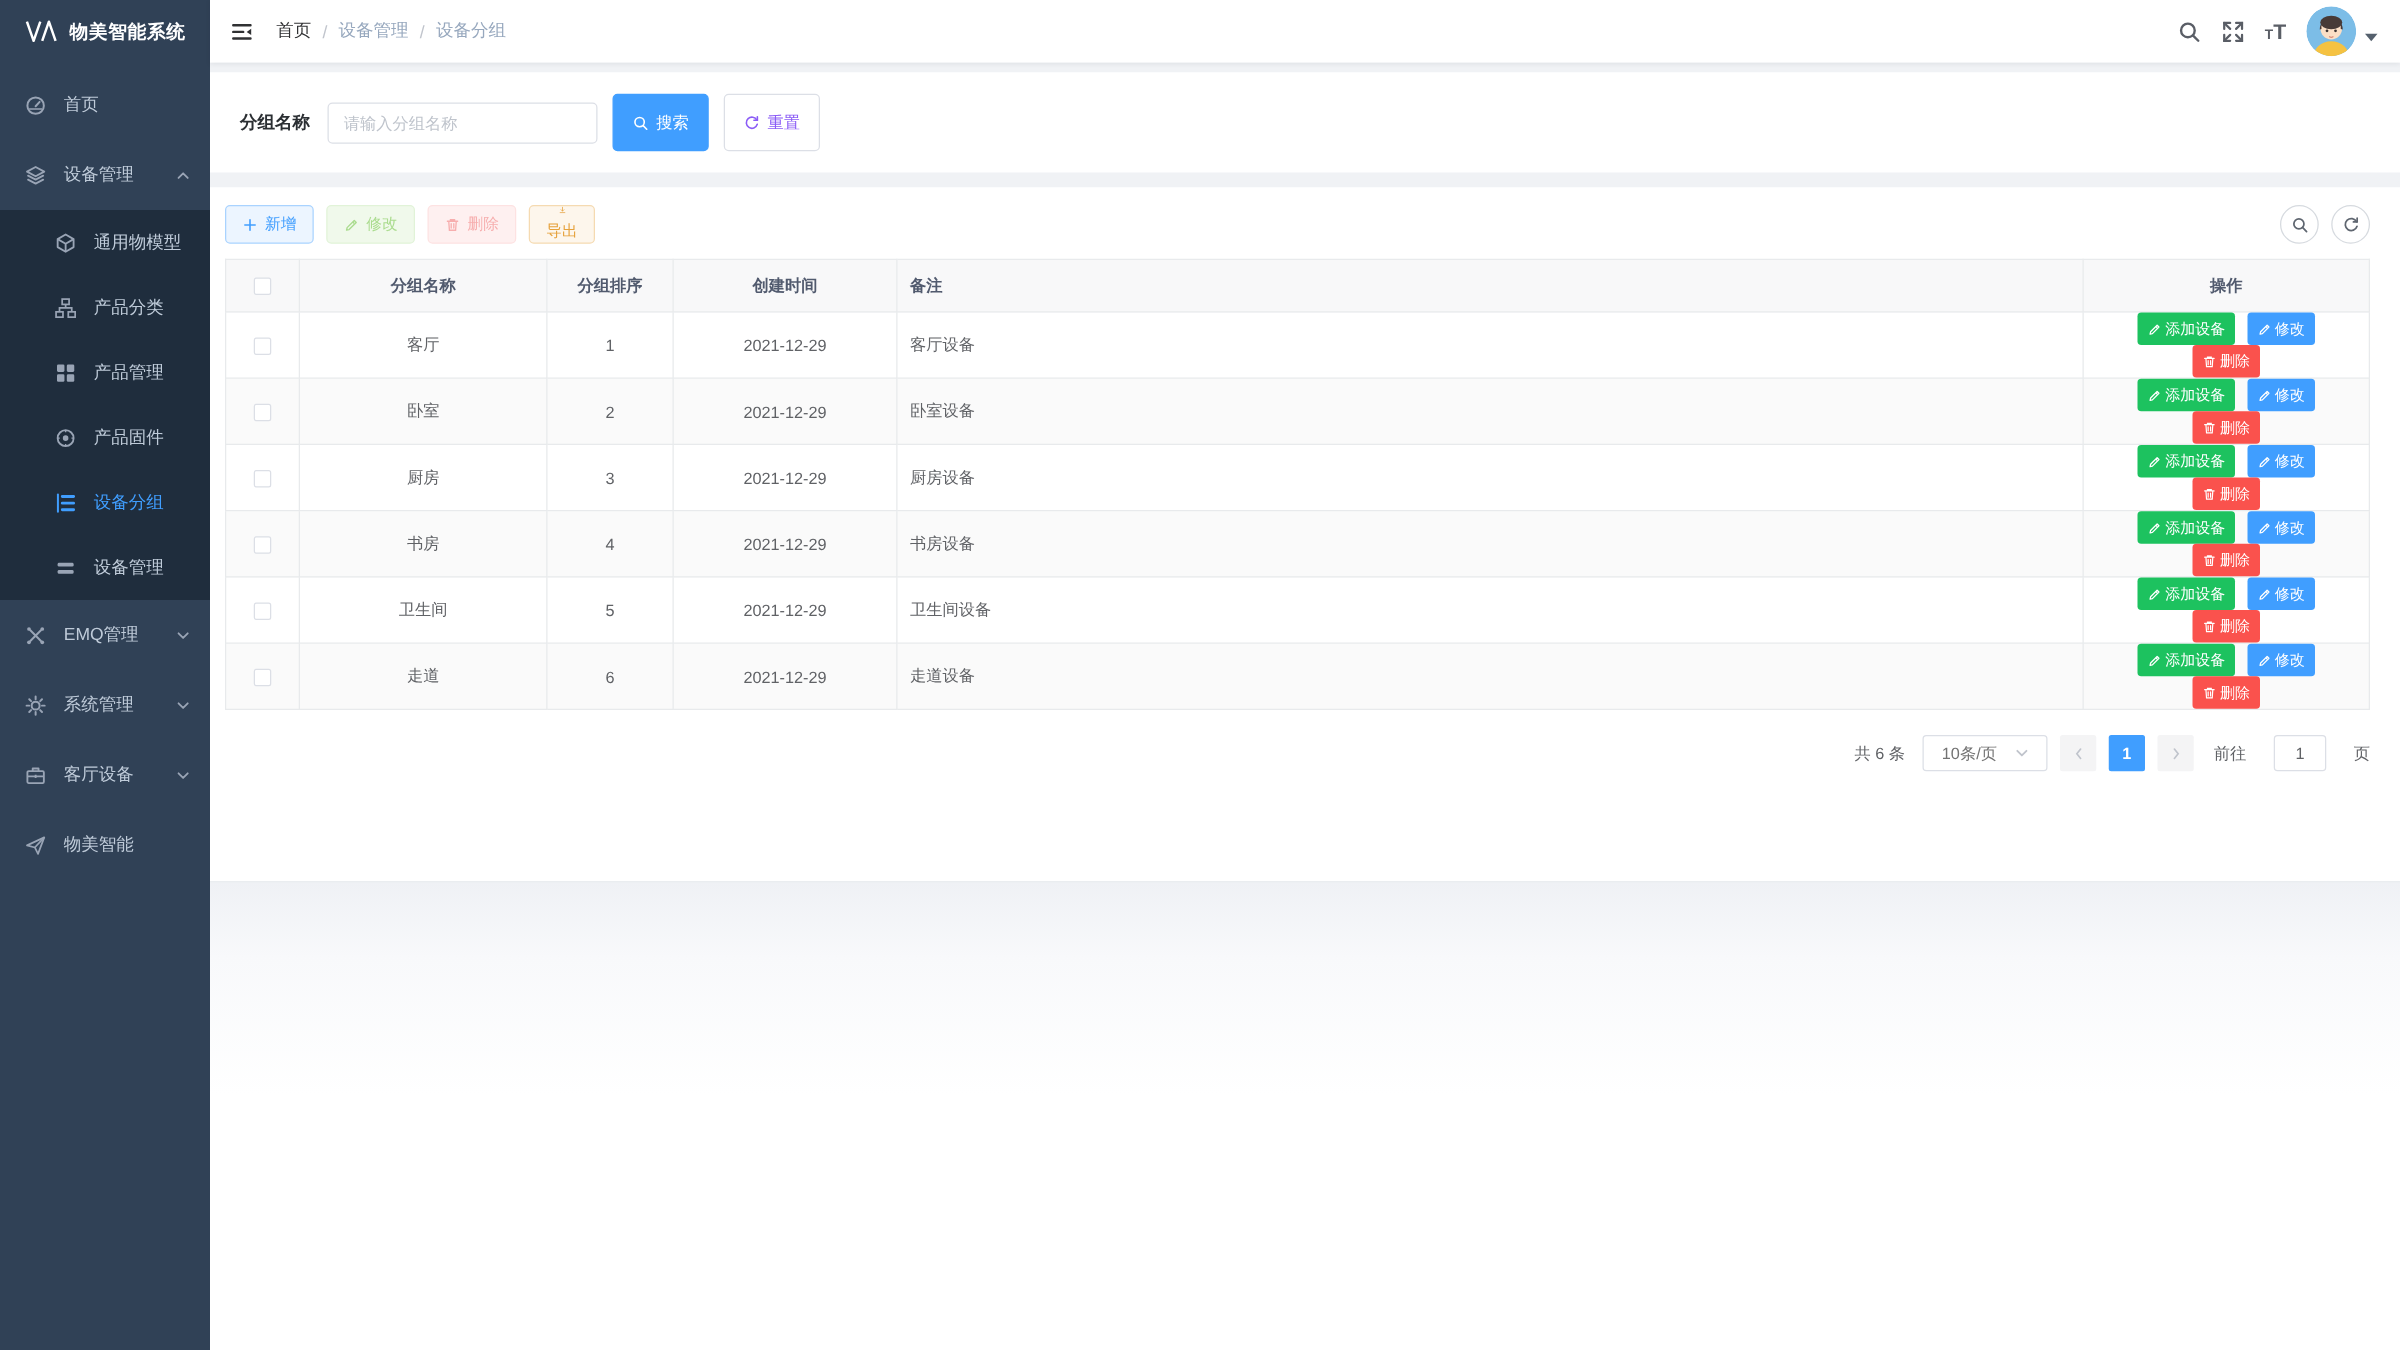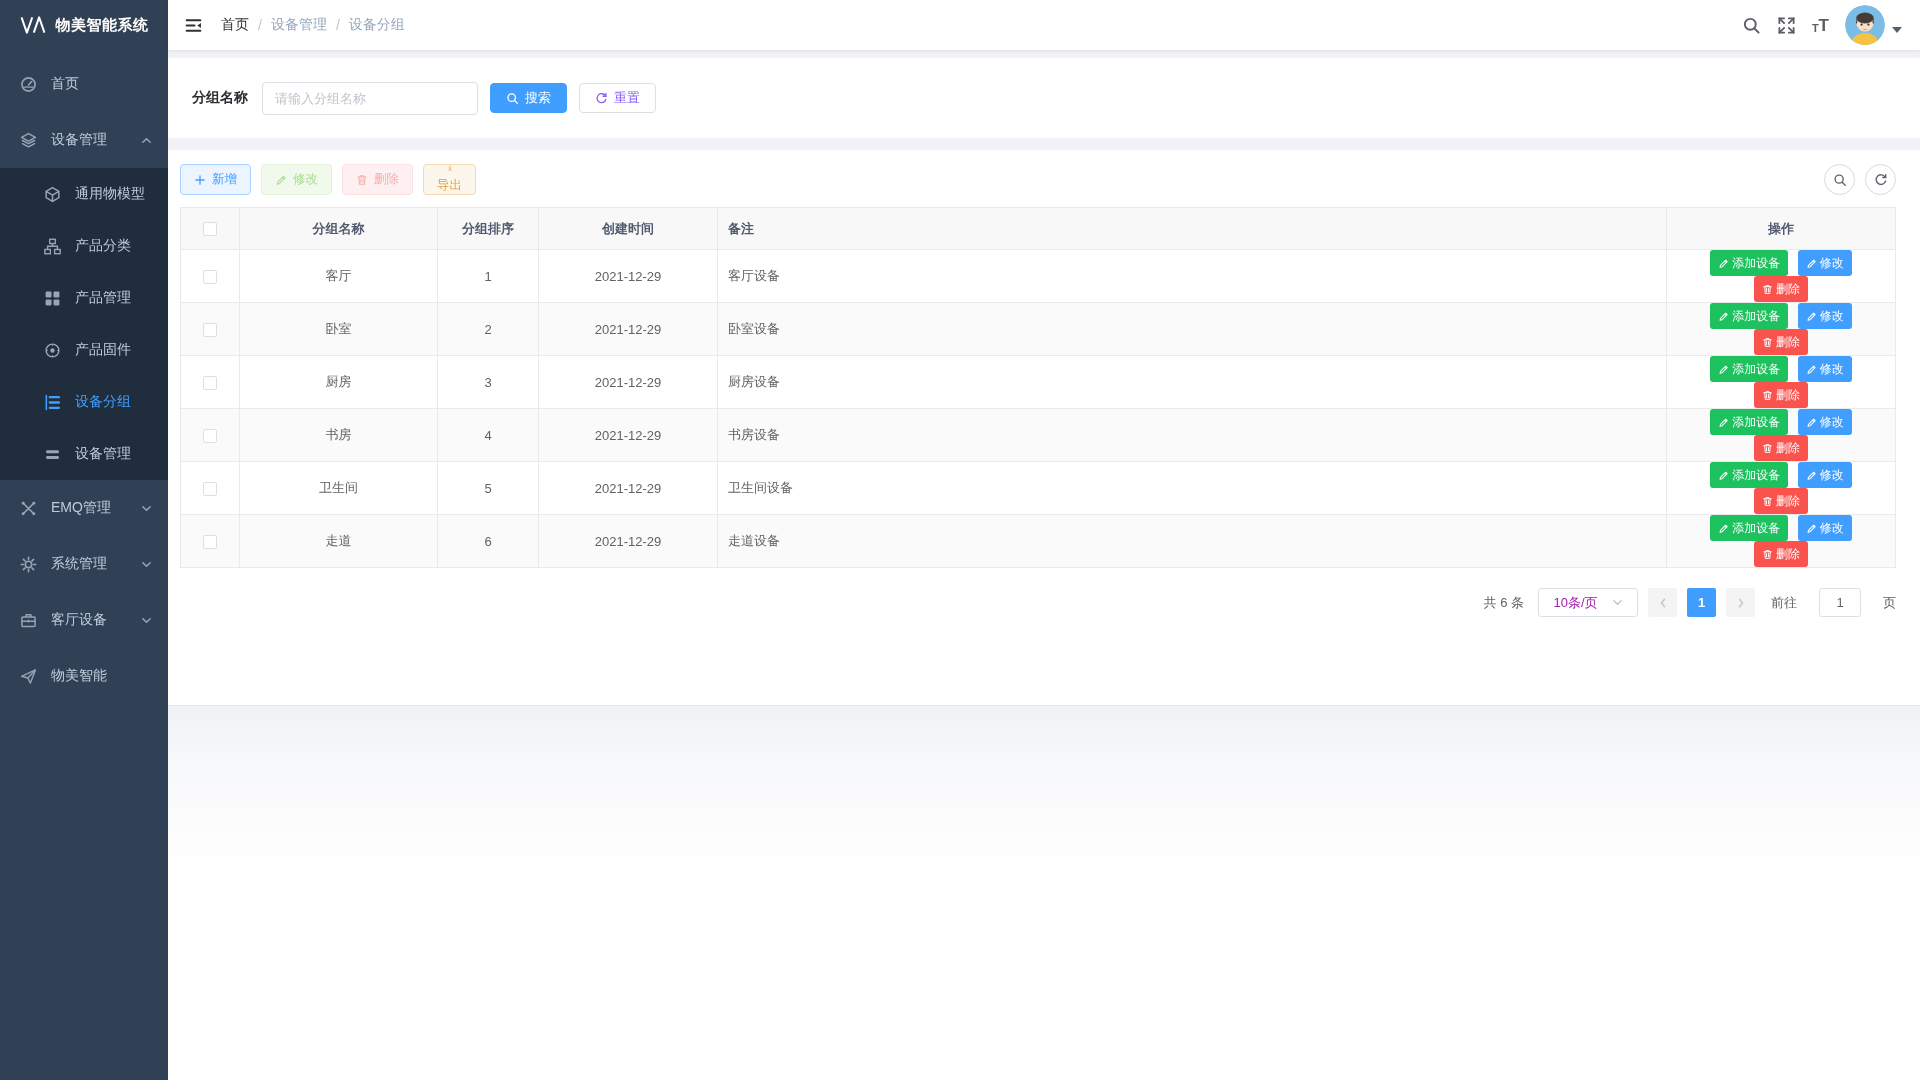--- a/index.html
+++ b/index.html
@@ -45,21 +45,21 @@
 
   .gap{background:#f0f2f5;}
   .gap.g1{height:8px;}
   .gap.g2{height:12px;}
 
   
   .search-section{background:#fff;height:80px;display:flex;align-items:center;padding:0 24px;gap:12px;}
   .search-label{font-weight:700;color:#2b2f33;font-size:14px;margin-right:2px;}
   .search-input{width:216px;height:33px;border:1px solid #dcdfe6;border-radius:4px;padding:0 12px;font-size:13px;color:#606266;outline:none;font-family:inherit;}
   .search-input::placeholder{color:#bfc4cc;}
-  .btn{display:inline-flex;align-items:center;justify-content:center;gap:6px;height:30px;padding:0 15px;border-radius:4px;font-size:13px;cursor:pointer;border:1px solid transparent;font-family:inherit;}
+  .btn{display:inline-flex;align-items:center;justify-content:center;gap:6px;height:46px;padding:0 15px;border-radius:4px;font-size:13px;cursor:pointer;border:1px solid transparent;font-family:inherit;}
   .btn .bic{width:13px;height:13px;}
   .btn-primary{background:var(--accent);color:#fff;border-color:var(--accent);}
   .btn-plainwhite{background:#fff;color:#8b5cf6;border-color:#dcdfe6;}
 
   
   .content-section{background:#fff;padding:14px 24px 88px 12px;}
   .toolbar{display:flex;align-items:center;gap:10px;}
   .tbtn{display:inline-flex;align-items:center;gap:6px;height:31px;padding:0 13px;border-radius:4px;font-size:12.5px;cursor:pointer;border:1px solid;font-family:inherit;}
   .tbtn .bic{width:12px;height:12px;}
   .tbtn-add{background:#ecf5ff;border-color:#a9d3ff;color:#409eff;}
@@ -84,21 +84,21 @@
   .checkbox{display:inline-block;width:14px;height:14px;border:1px solid #dcdfe6;border-radius:2px;background:#fff;vertical-align:middle;cursor:pointer;}
   .mini{display:inline-flex;align-items:center;gap:3px;height:26px;padding:0 8px;border:none;border-radius:3px;color:#fff;font-size:12px;cursor:pointer;margin:0 3px;font-family:inherit;}
   .mini .bic{width:11px;height:11px;}
   .mini-green{background:var(--success);}
   .mini-blue{background:var(--accent);}
   .mini-red{background:var(--danger);}
 
   
   .pagination{display:flex;align-items:center;justify-content:flex-end;gap:10px;margin-top:20px;font-size:13px;color:#606266;}
   .pg-total{margin-right:4px;}
-  .pg-select{width:100px;height:29px;border:1px solid #dcdfe6;border-radius:3px;display:flex;align-items:center;justify-content:center;gap:14px;color:#a21caf;cursor:pointer;background:#fff;}
+  .pg-select{width:100px;height:29px;border:1px solid #dcdfe6;border-radius:3px;display:flex;align-items:center;justify-content:center;gap:14px;color:#737373;cursor:pointer;background:#fff;}
   .pg-select .chev{width:11px;height:11px;color:#c0c4cc;}
   .pg-btn{width:29px;height:29px;border-radius:2px;background:#f4f4f5;display:inline-flex;align-items:center;justify-content:center;color:#c0c4cc;cursor:pointer;border:none;}
   .pg-btn .bic{width:12px;height:12px;}
   .pg-page{width:29px;height:29px;border-radius:2px;background:var(--accent);color:#fff;display:inline-flex;align-items:center;justify-content:center;font-weight:700;cursor:pointer;}
   .pg-goto{display:flex;align-items:center;gap:22px;margin-left:6px;}
   .pg-input{width:42px;height:29px;border:1px solid #dcdfe6;border-radius:3px;text-align:center;font-size:13px;color:#606266;outline:none;font-family:inherit;}
 
   .bottom-area{flex:1;border-top:1px solid #e4e7ec;background:linear-gradient(to bottom,#eff1f5 0px,#f8f9fb 60px,#ffffff 170px);}
 </style>
 </head>

